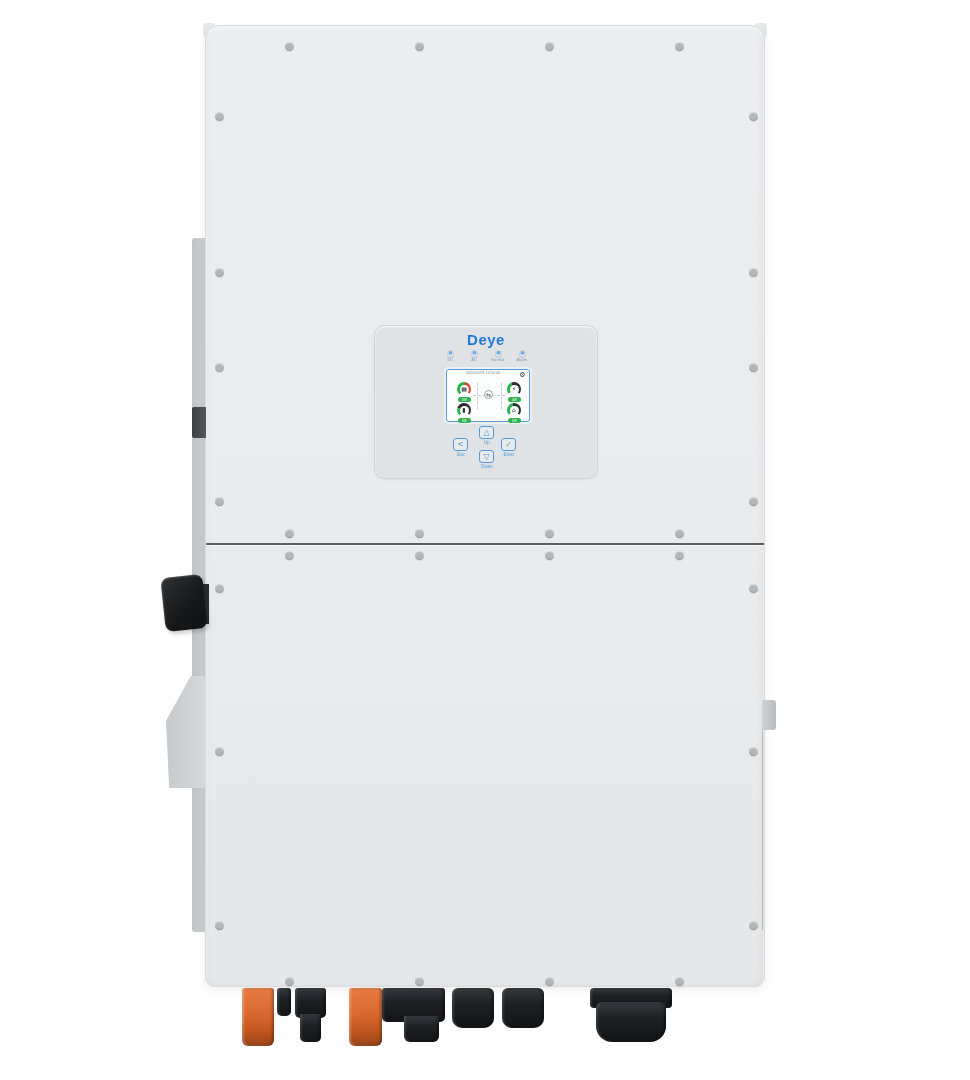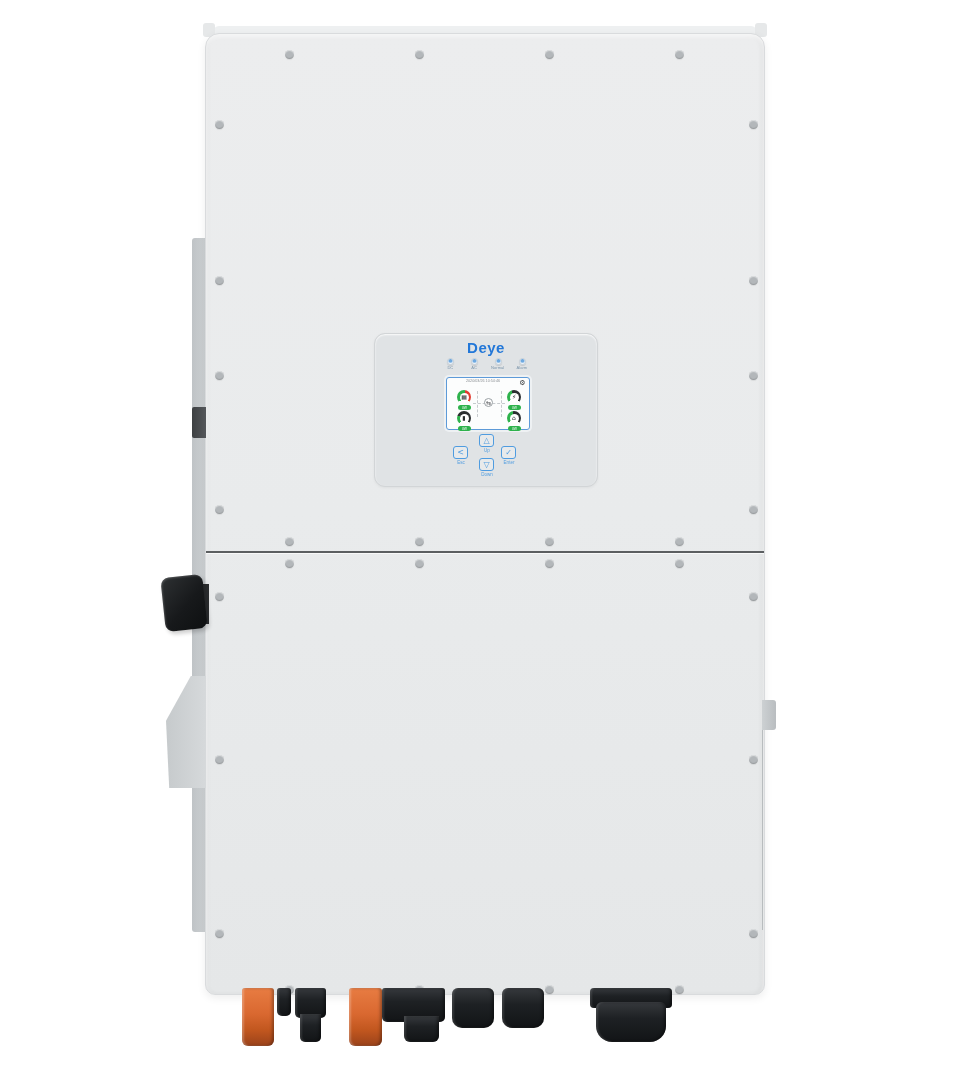--- a/index.html
+++ b/index.html
@@ -6,21 +6,21 @@
   body{width:970px;height:1080px;position:relative;font-family:"Liberation Sans",sans-serif;overflow:hidden;}
   .glyphf{font-family:"DejaVu Sans",sans-serif;}
 
   
   .top-strip{position:absolute;left:213px;top:26px;width:544px;height:14px;background:#eef0f1;border-radius:6px 6px 0 0;}
   .tab{position:absolute;top:23px;width:12px;height:14px;background:#e6e8e9;border-radius:3px;}
   .tab-left{left:203px;} .tab-right{left:755px;}
   .side-strip{position:absolute;left:192px;top:238px;width:15px;height:694px;background:linear-gradient(90deg,#bfc3c6,#ced2d4);border-radius:3px 0 0 3px;}
 
   
-  .device{position:absolute;left:205px;top:33px;width:560px;height:962px;
+  .device{position:absolute;left:205px;top:25px;width:560px;height:962px;
     background:linear-gradient(180deg,#ecedee 0%,#e9ebec 50%,#e5e7e8 100%);
     border:1px solid #d9dbdd;border-radius:14px 14px 10px 10px;box-sizing:border-box;
     box-shadow:inset 0 2px 4px rgba(255,255,255,.8), inset 3px 0 5px -2px rgba(0,0,0,.06),
                inset -3px 0 6px -2px rgba(0,0,0,.09), 0 3px 8px rgba(0,0,0,.07);}
   .seam{position:absolute;left:0;right:0;top:517px;height:2px;background:#5c5f61;box-shadow:0 1px 0 rgba(255,255,255,.7);}
   .screw{position:absolute;width:9px;height:9px;border-radius:50%;background:#b3b7ba;
     box-shadow:inset 0 1px 1px rgba(255,255,255,.55), inset 0 -1px 1px rgba(0,0,0,.15), 0 1px 1px rgba(0,0,0,.08);}
 
   
   .panel{position:absolute;left:168px;top:299px;width:224px;height:154px;background:#e0e3e5;

